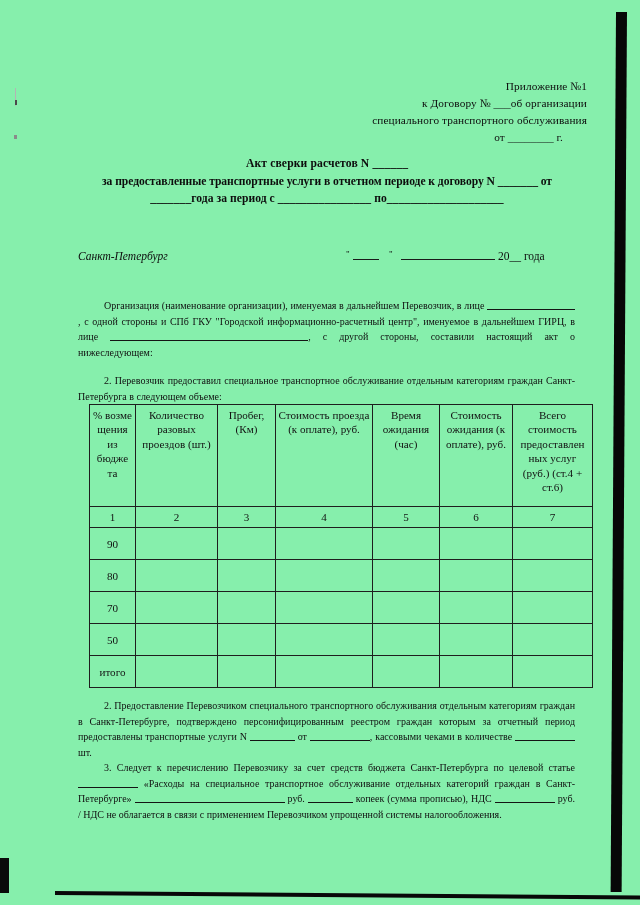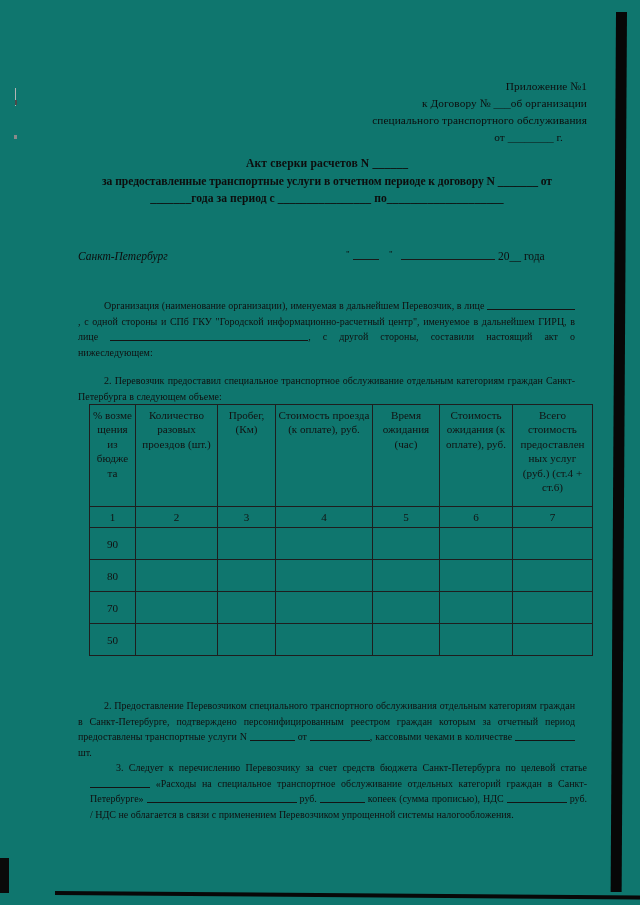--- a/index.html
+++ b/index.html
@@ -9,21 +9,21 @@
   }
   body {
     font-family: "Liberation Serif", "DejaVu Serif", serif;
     color: #0d0d0d;
   }
   #page {
     position: relative;
     width: 640px;
     height: 905px;
     overflow: hidden;
-    background: #0f766e;
+    background: #86efac;
   }
 
   
   .scan-edge-right {
     position: absolute;
     top: 12px;
     right: 13px;
     width: 11px;
     height: 880px;
     background: #070707;
@@ -171,21 +171,21 @@
     line-height: 15.6px;
     text-align: justify;
     text-justify: inter-word;
     color: #101010;
   }
   .para .ind { display: inline-block; width: 26px; }
 
   .p-intro { left: 78px; top: 298px; width: 497px; }
   .p-one   { left: 78px; top: 373px; width: 497px; }
   .p-two   { left: 78px; top: 698px; width: 497px; }
-  .p-three { left: 78px; top: 760px; width: 497px; margin-left: 12px; }
+  .p-three { left: 78px; top: 760px; width: 497px; }
 
   .blank {
     display: inline-block;
     border-bottom: 1px solid #141414;
     vertical-align: baseline;
     height: 11px;
     margin-bottom: -1px;
   }
   .b-sm { width: 45px; }
   .b-md { width: 60px; }
@@ -335,20 +335,29 @@
           </tr>
           <tr>
             <td class="datarow">50</td>
             <td class="datarow"></td>
             <td class="datarow"></td>
             <td class="datarow"></td>
             <td class="datarow"></td>
             <td class="datarow"></td>
             <td class="datarow"></td>
           </tr>
+          <tr>
+            <td class="datarow">итого</td>
+            <td class="datarow"></td>
+            <td class="datarow"></td>
+            <td class="datarow"></td>
+            <td class="datarow"></td>
+            <td class="datarow"></td>
+            <td class="datarow"></td>
+          </tr>
         </tbody>
       </table>
     </div>
 
     <div class="para p-two">
       <span class="ind"></span><span>2. Предоставление Перевозчиком специального транспортного обслуживания отдельным категориям граждан в Санкт-Петербурге, подтверждено персонифицированным реестром граждан которым за отчетный период предоставлены транспортные услуги N</span>
       <span class="blank b-sm"></span> <span>от</span>
       <span class="blank b-md"></span><span>, кассовыми чеками в количестве</span>
       <span class="blank b-md"></span> <span>шт.</span>
     </div>

